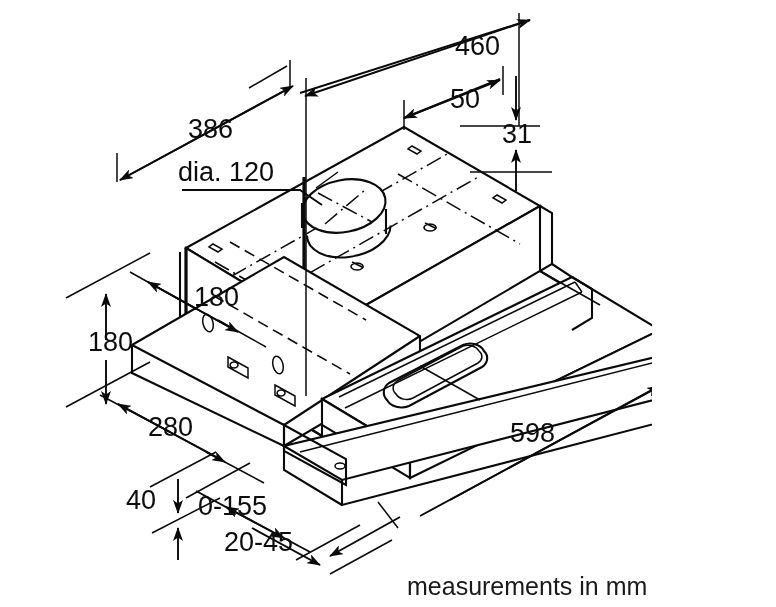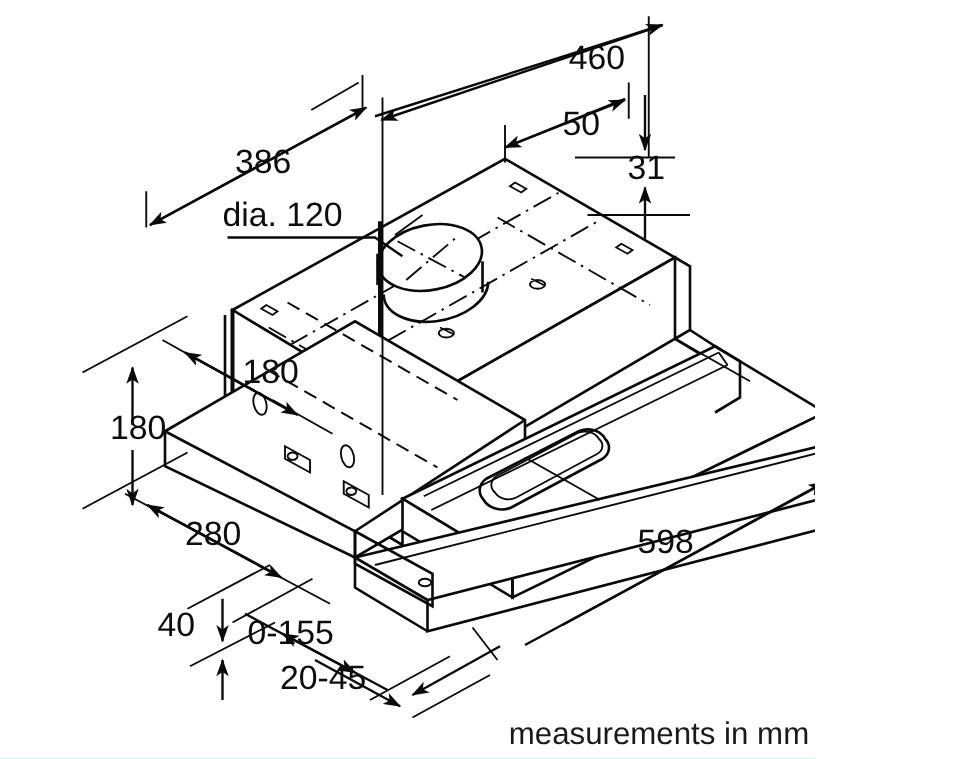--- a/index.html
+++ b/index.html
@@ -8,21 +8,21 @@
     padding: 0;
     background: #ffffff;
   }
   body {
     font-family: "Liberation Sans", sans-serif;
   }
   #stage {
     position: relative;
     width: 652px;
     height: 607px;
-    background: #5eead4;
+    background: #be185d;
     overflow: hidden;
   }
   #drawing {
     position: absolute;
     left: 0;
     top: 0;
     width: 776px;
     height: 607px;
   }
   .dimtext {

